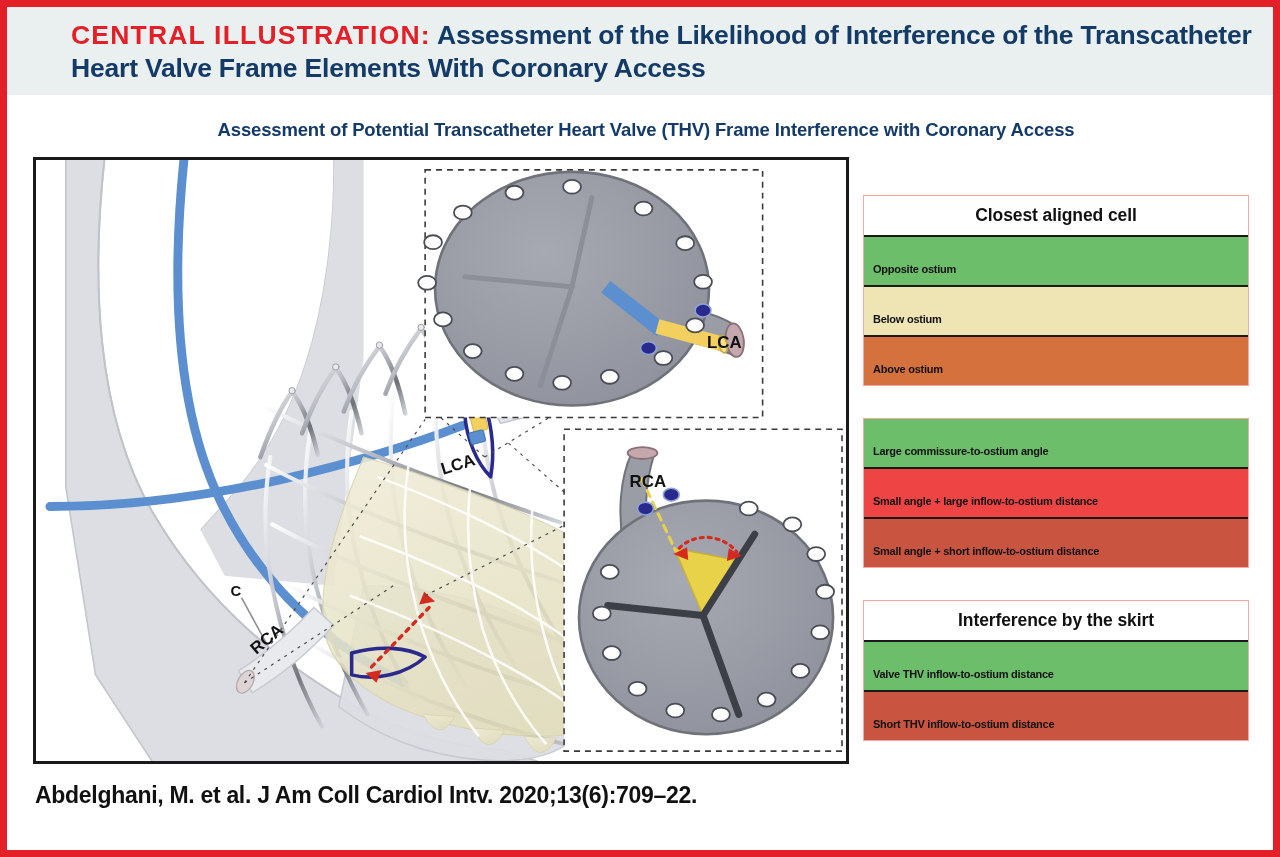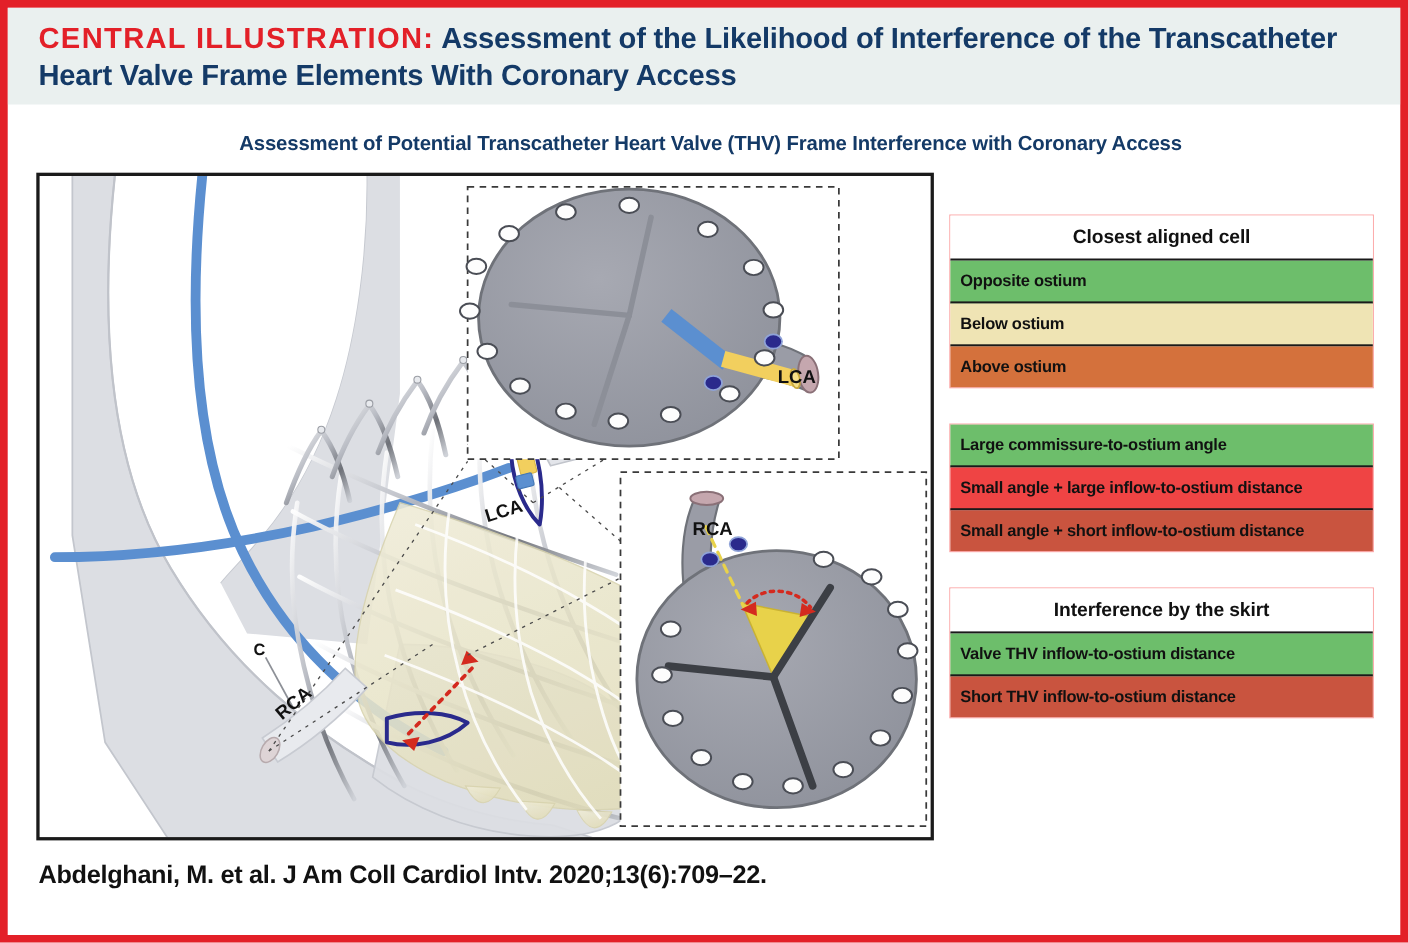--- a/index.html
+++ b/index.html
@@ -29,20 +29,21 @@
     height: 88px;
     background: #eaf0ef;
     padding: 12px 18px 0 28px;
   }
   #header-title {
     font-size: 26.5px;
     line-height: 33px;
     font-weight: bold;
     color: #143a67;
     letter-spacing: -0.2px;
+    margin-left: 36px;
   }
   #header-prefix {
     color: #e32028;
     font-weight: bold;
     letter-spacing: 1.2px;
   }
 
   
   #subtitle {
     position: absolute;
@@ -82,24 +83,24 @@
     text-align: center;
     font-size: 17.5px;
     font-weight: bold;
     color: #111111;
     padding: 9px 6px 9px 6px;
     background: #ffffff;
     border-bottom: 2px solid #1a1a1a;
     letter-spacing: -0.1px;
   }
   .legend-row {
-    font-size: 15px;
+    font-size: 11px;
     font-weight: bold;
     color: #111111;
-    padding: 10px 6px 10px 9px;
+    padding: 26px 6px 10px 9px;
     border-bottom: 2px solid #1a1a1a;
     letter-spacing: -0.25px;
     white-space: nowrap;
   }
   .legend-row:last-child { border-bottom: none; }
 
   
   #citation {
     position: absolute;
     left: 28px; top: 775px;

